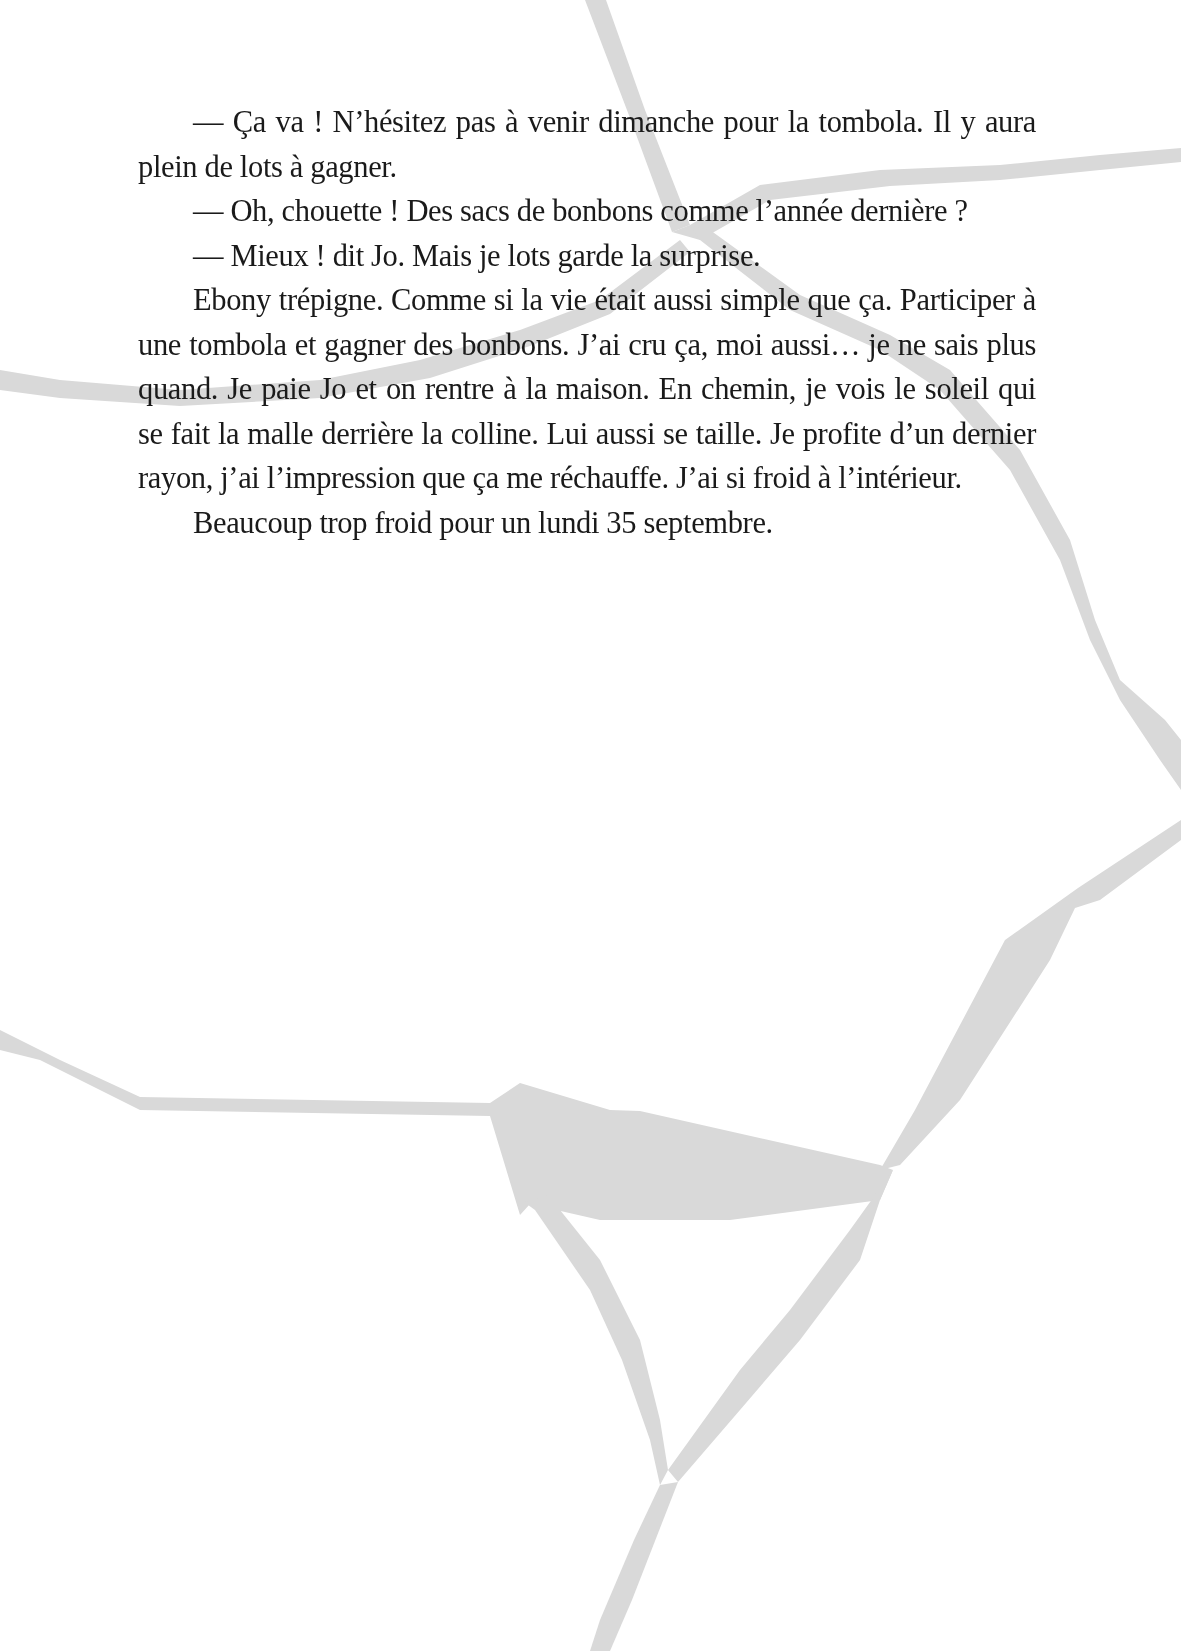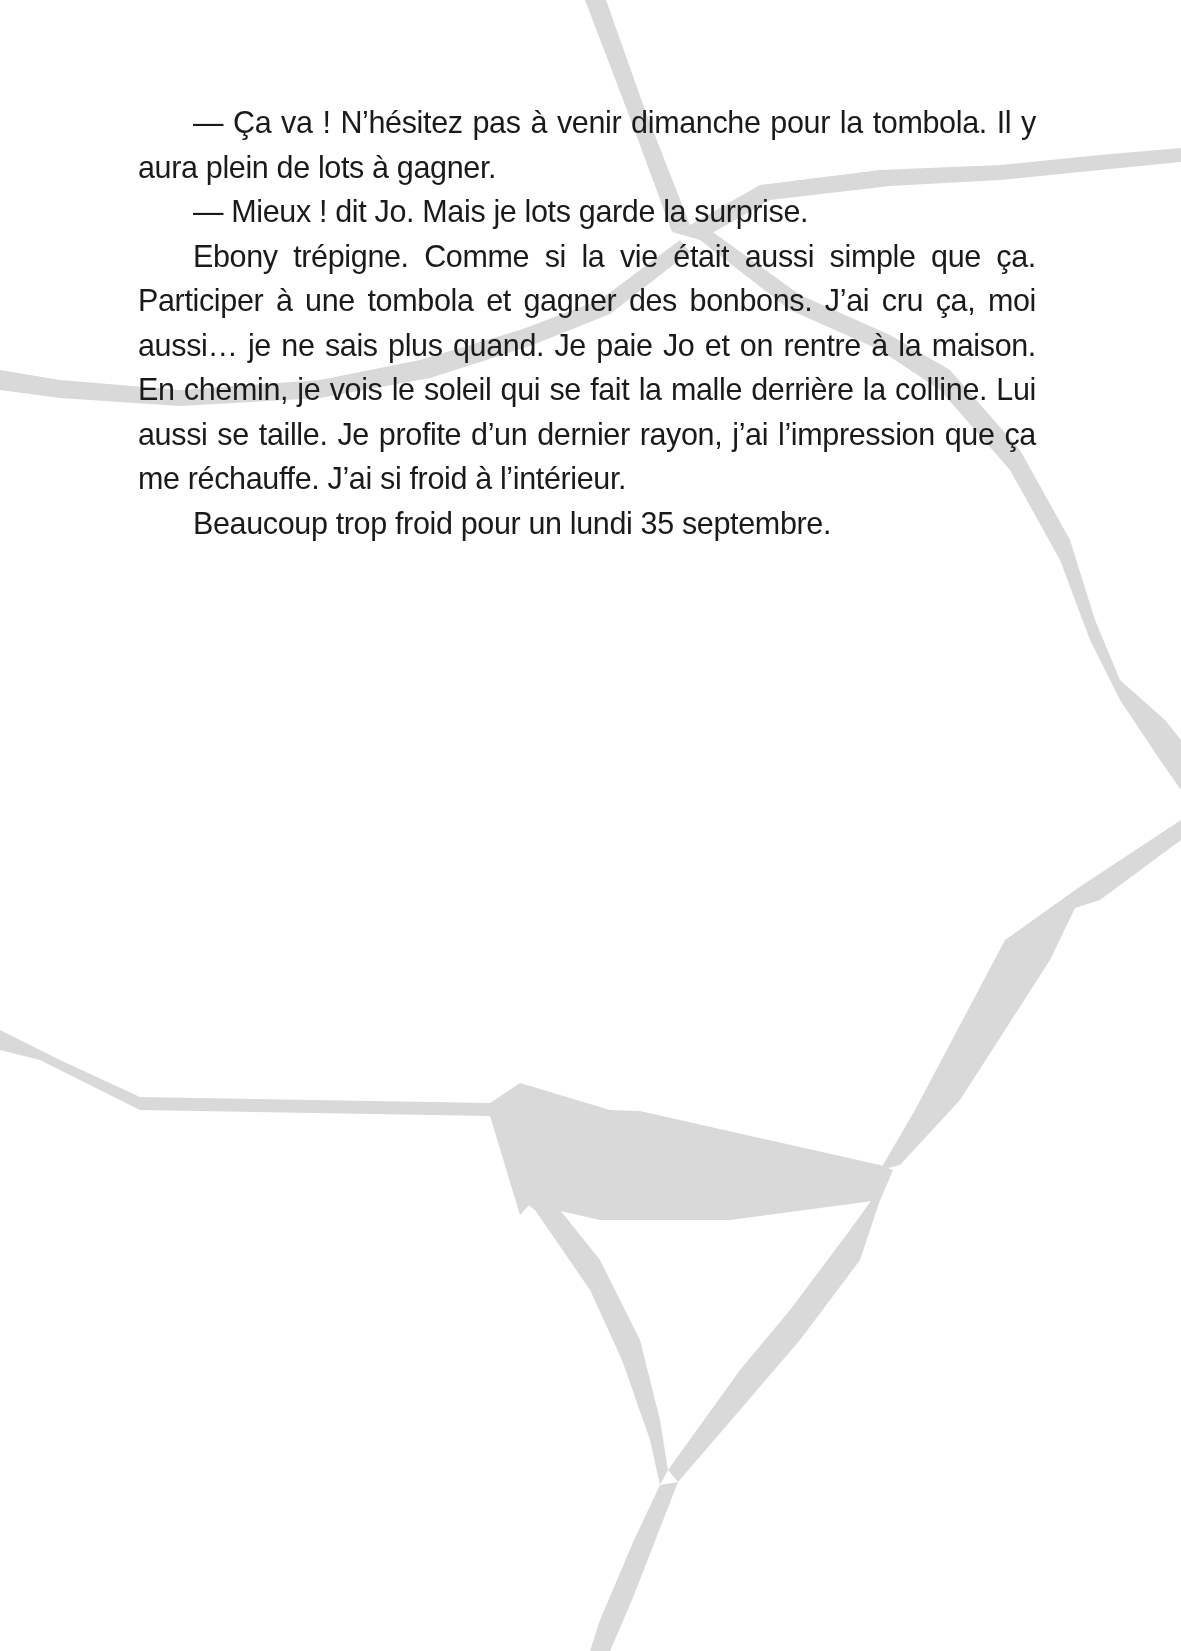--- a/index.html
+++ b/index.html
@@ -4,21 +4,21 @@
   <style>
     html, body { margin: 0; padding: 0; background: #ffffff; }
     body { width: 1181px; height: 1651px; position: relative; overflow: hidden; }
     .cracks { position: absolute; left: 0; top: 0; width: 1181px; height: 1651px; z-index: 0; }
     .text-block {
       position: absolute;
       left: 138px;
       top: 100px;
       width: 898px;
       z-index: 1;
-      font-family: Liberation Sans, sans-serif;
+      font-family: Liberation Serif, serif;
       font-size: 30.5px;
       line-height: 44.5px;
       color: #1a1a1a;
       letter-spacing: -0.35px;
     }
     .para { margin: 0; text-align: justify; text-indent: 55px; }
     .para.last { text-align-last: left; }
   </style>
 </head>
 <body>
@@ -41,16 +41,17 @@
     <polygon points="524,1202 535,1210 590,1290 622,1360 650,1440 660,1485 668,1470 660,1420 640,1340 600,1260 548,1195"></polygon>
 
     <polygon points="880,1200 893,1170 850,1230 790,1310 740,1370 668,1470 678,1482 740,1410 800,1340 860,1260"></polygon>
 
     <polygon points="660,1485 678,1482 632,1600 610,1651 590,1651 600,1620 634,1540"></polygon>
   </g>
 </svg>
 
 <div class="text-block">
   <p class="para">— Ça va ! N’hésitez pas à venir dimanche pour la tombola. Il y aura plein de lots à gagner.</p>
+  <p class="para">— Oh, chouette ! Des sacs de bonbons comme l’année dernière ?</p>
   <p class="para">— Mieux ! dit Jo. Mais je lots garde la surprise.</p>
   <p class="para">Ebony trépigne. Comme si la vie était aussi simple que ça. Participer à une tombola et gagner des bonbons. J’ai cru ça, moi aussi… je ne sais plus quand. Je paie Jo et on rentre à la maison. En chemin, je vois le soleil qui se fait la malle derrière la colline. Lui aussi se taille. Je profite d’un dernier rayon, j’ai l’impression que ça me réchauffe. J’ai si froid à l’intérieur.</p>
   <p class="para last">Beaucoup trop froid pour un lundi 35 septembre.</p>
 </div>
 
 </body></html>

